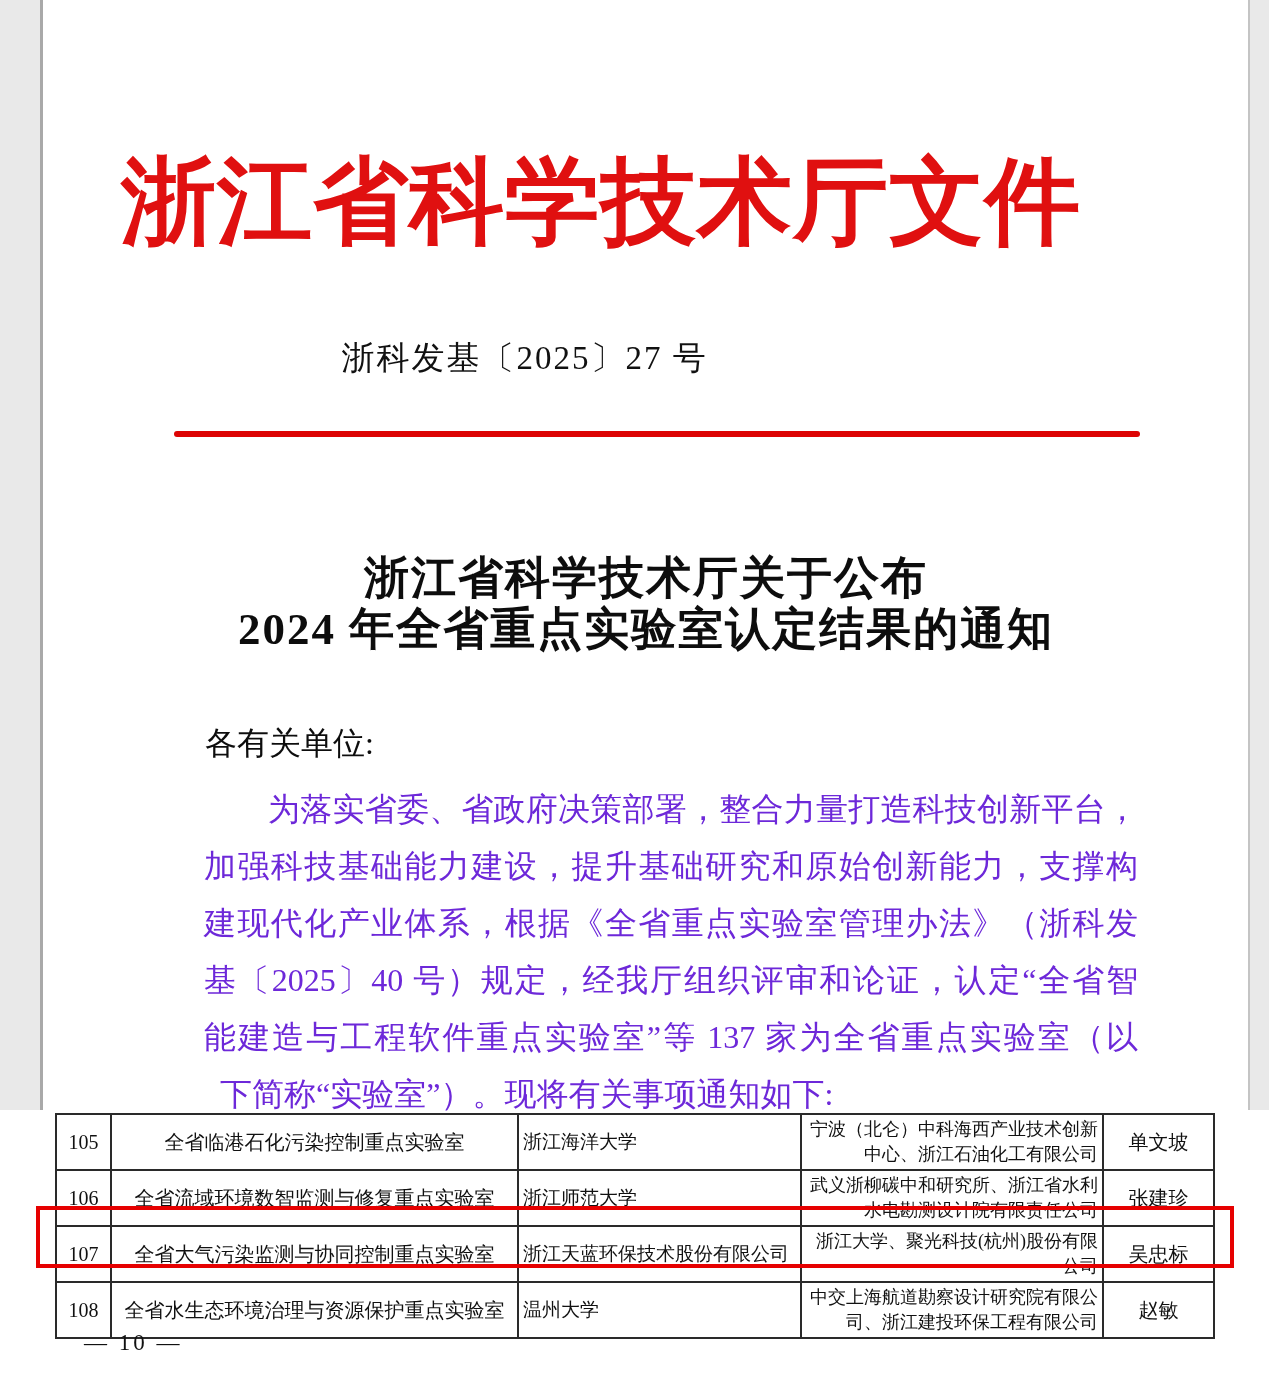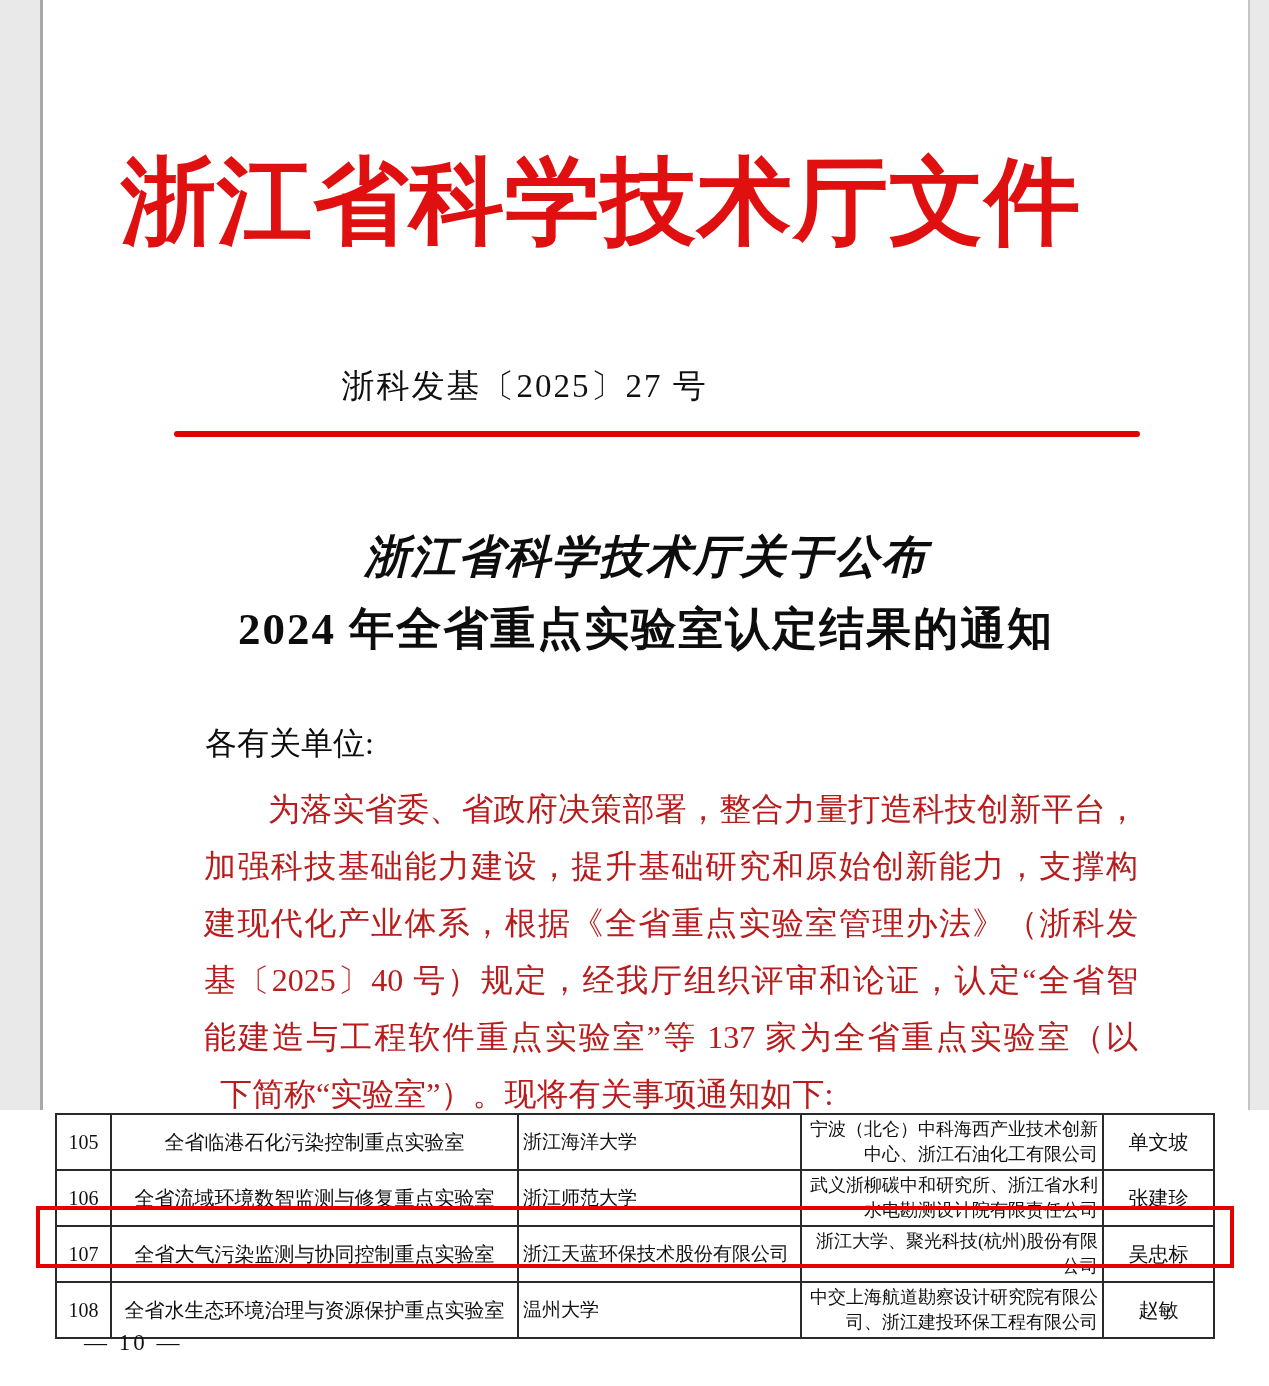--- a/index.html
+++ b/index.html
@@ -23,47 +23,47 @@
 
   .org-title {
     position: absolute; left: 43px; width: 1116px; top: 140px;
     text-align: center;
     font-size: 95px; font-weight: 700; line-height: 125px;
     color: #e01010;
     letter-spacing: 1px;
     white-space: nowrap;
   }
   .doc-number {
-    position: absolute; left: 43px; width: 963px; top: 364px;
+    position: absolute; left: 43px; width: 963px; top: 336px;
     text-align: center;
     font-size: 33px; letter-spacing: 2px;
     color: #111;
   }
   .red-rule {
     position: absolute; left: 174px; top: 431px;
     width: 966px; height: 6px;
     background: #dd0404; border-radius: 3px;
   }
   .notice-title {
     position: absolute; left: 43px; width: 1206px;
     text-align: center;
     font-size: 45px; font-weight: 700; letter-spacing: 2px;
     color: #0d0d0d;
     white-space: nowrap;
   }
-  .notice-title.t1 { top: 527px; font-style: italic; }
+  .notice-title.t1 { top: 548px; }
   .notice-title.t2 { top: 599px; }
 
   .salutation {
     position: absolute; left: 205px; top: 722px;
     font-size: 32px; color: #0d0d0d;
   }
   .para {
     position: absolute; left: 204px; top: 781px; width: 934px;
-    font-size: 32px; color: #b91c1c;
+    font-size: 32px; color: #6d28d9;
   }
   .pline {
     line-height: 57px; height: 57px;
     text-align: justify; text-align-last: justify;
     white-space: nowrap;
   }
   .pline.indent { padding-left: 64px; }
   .pline.last { text-align-last: left; margin-left: 16px; }
 
   table.labs {

